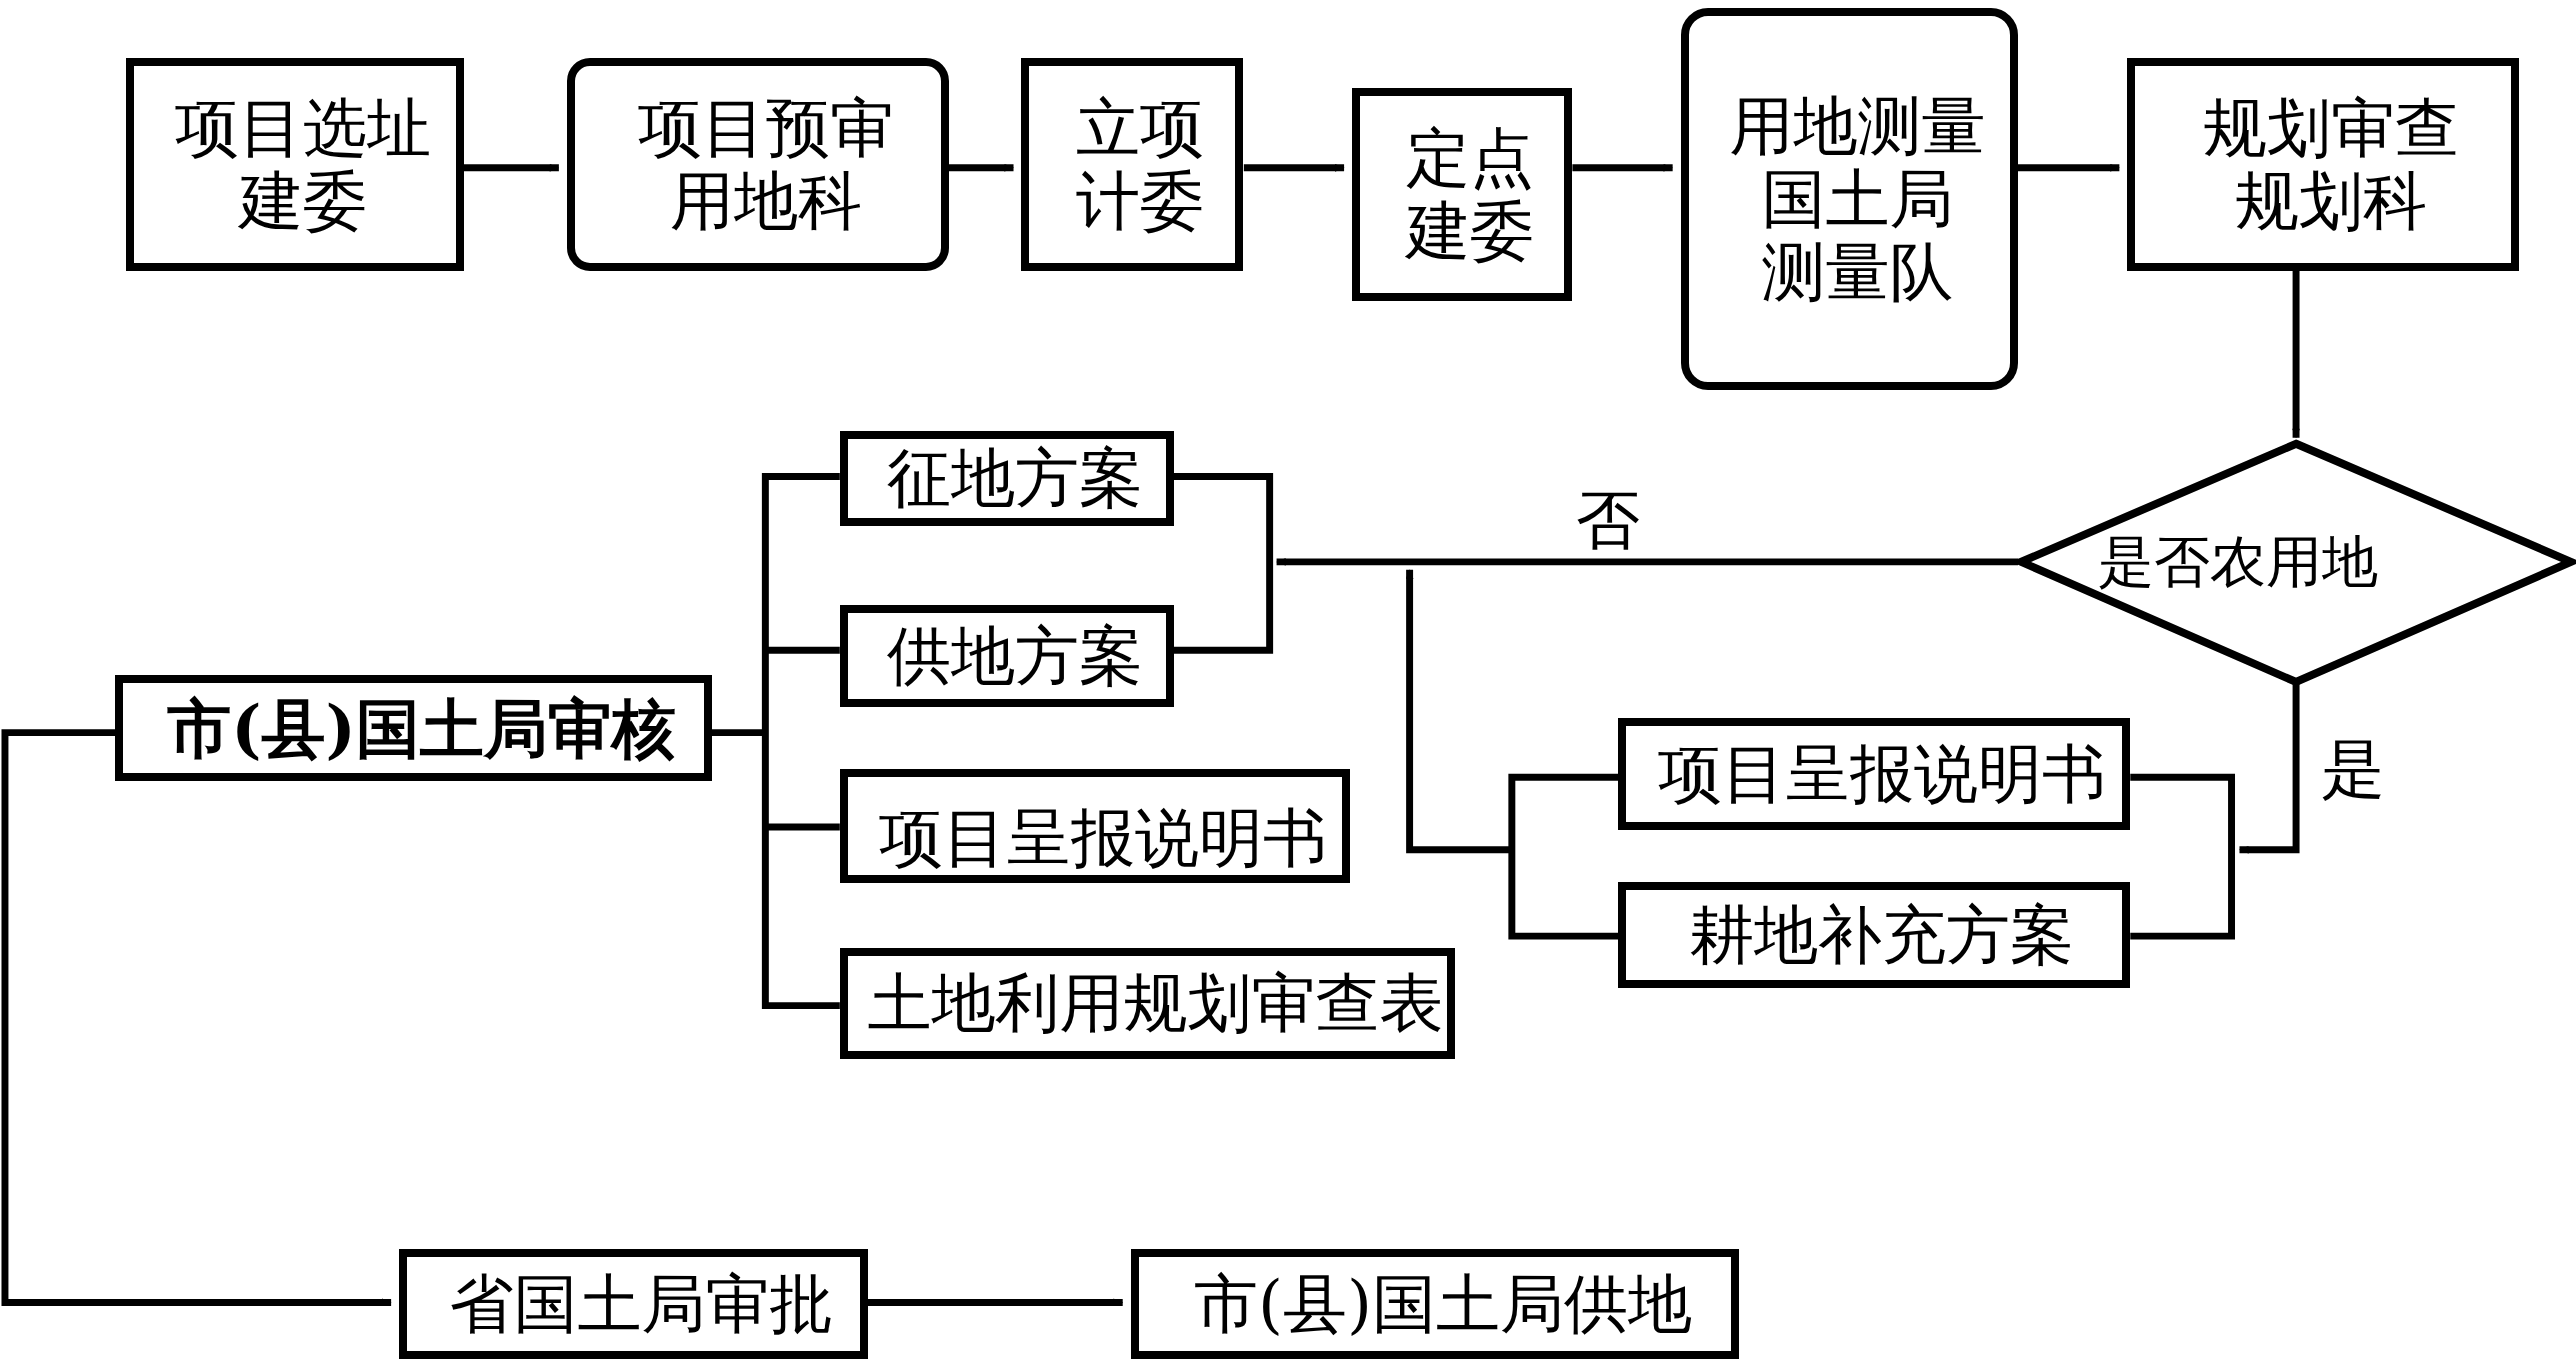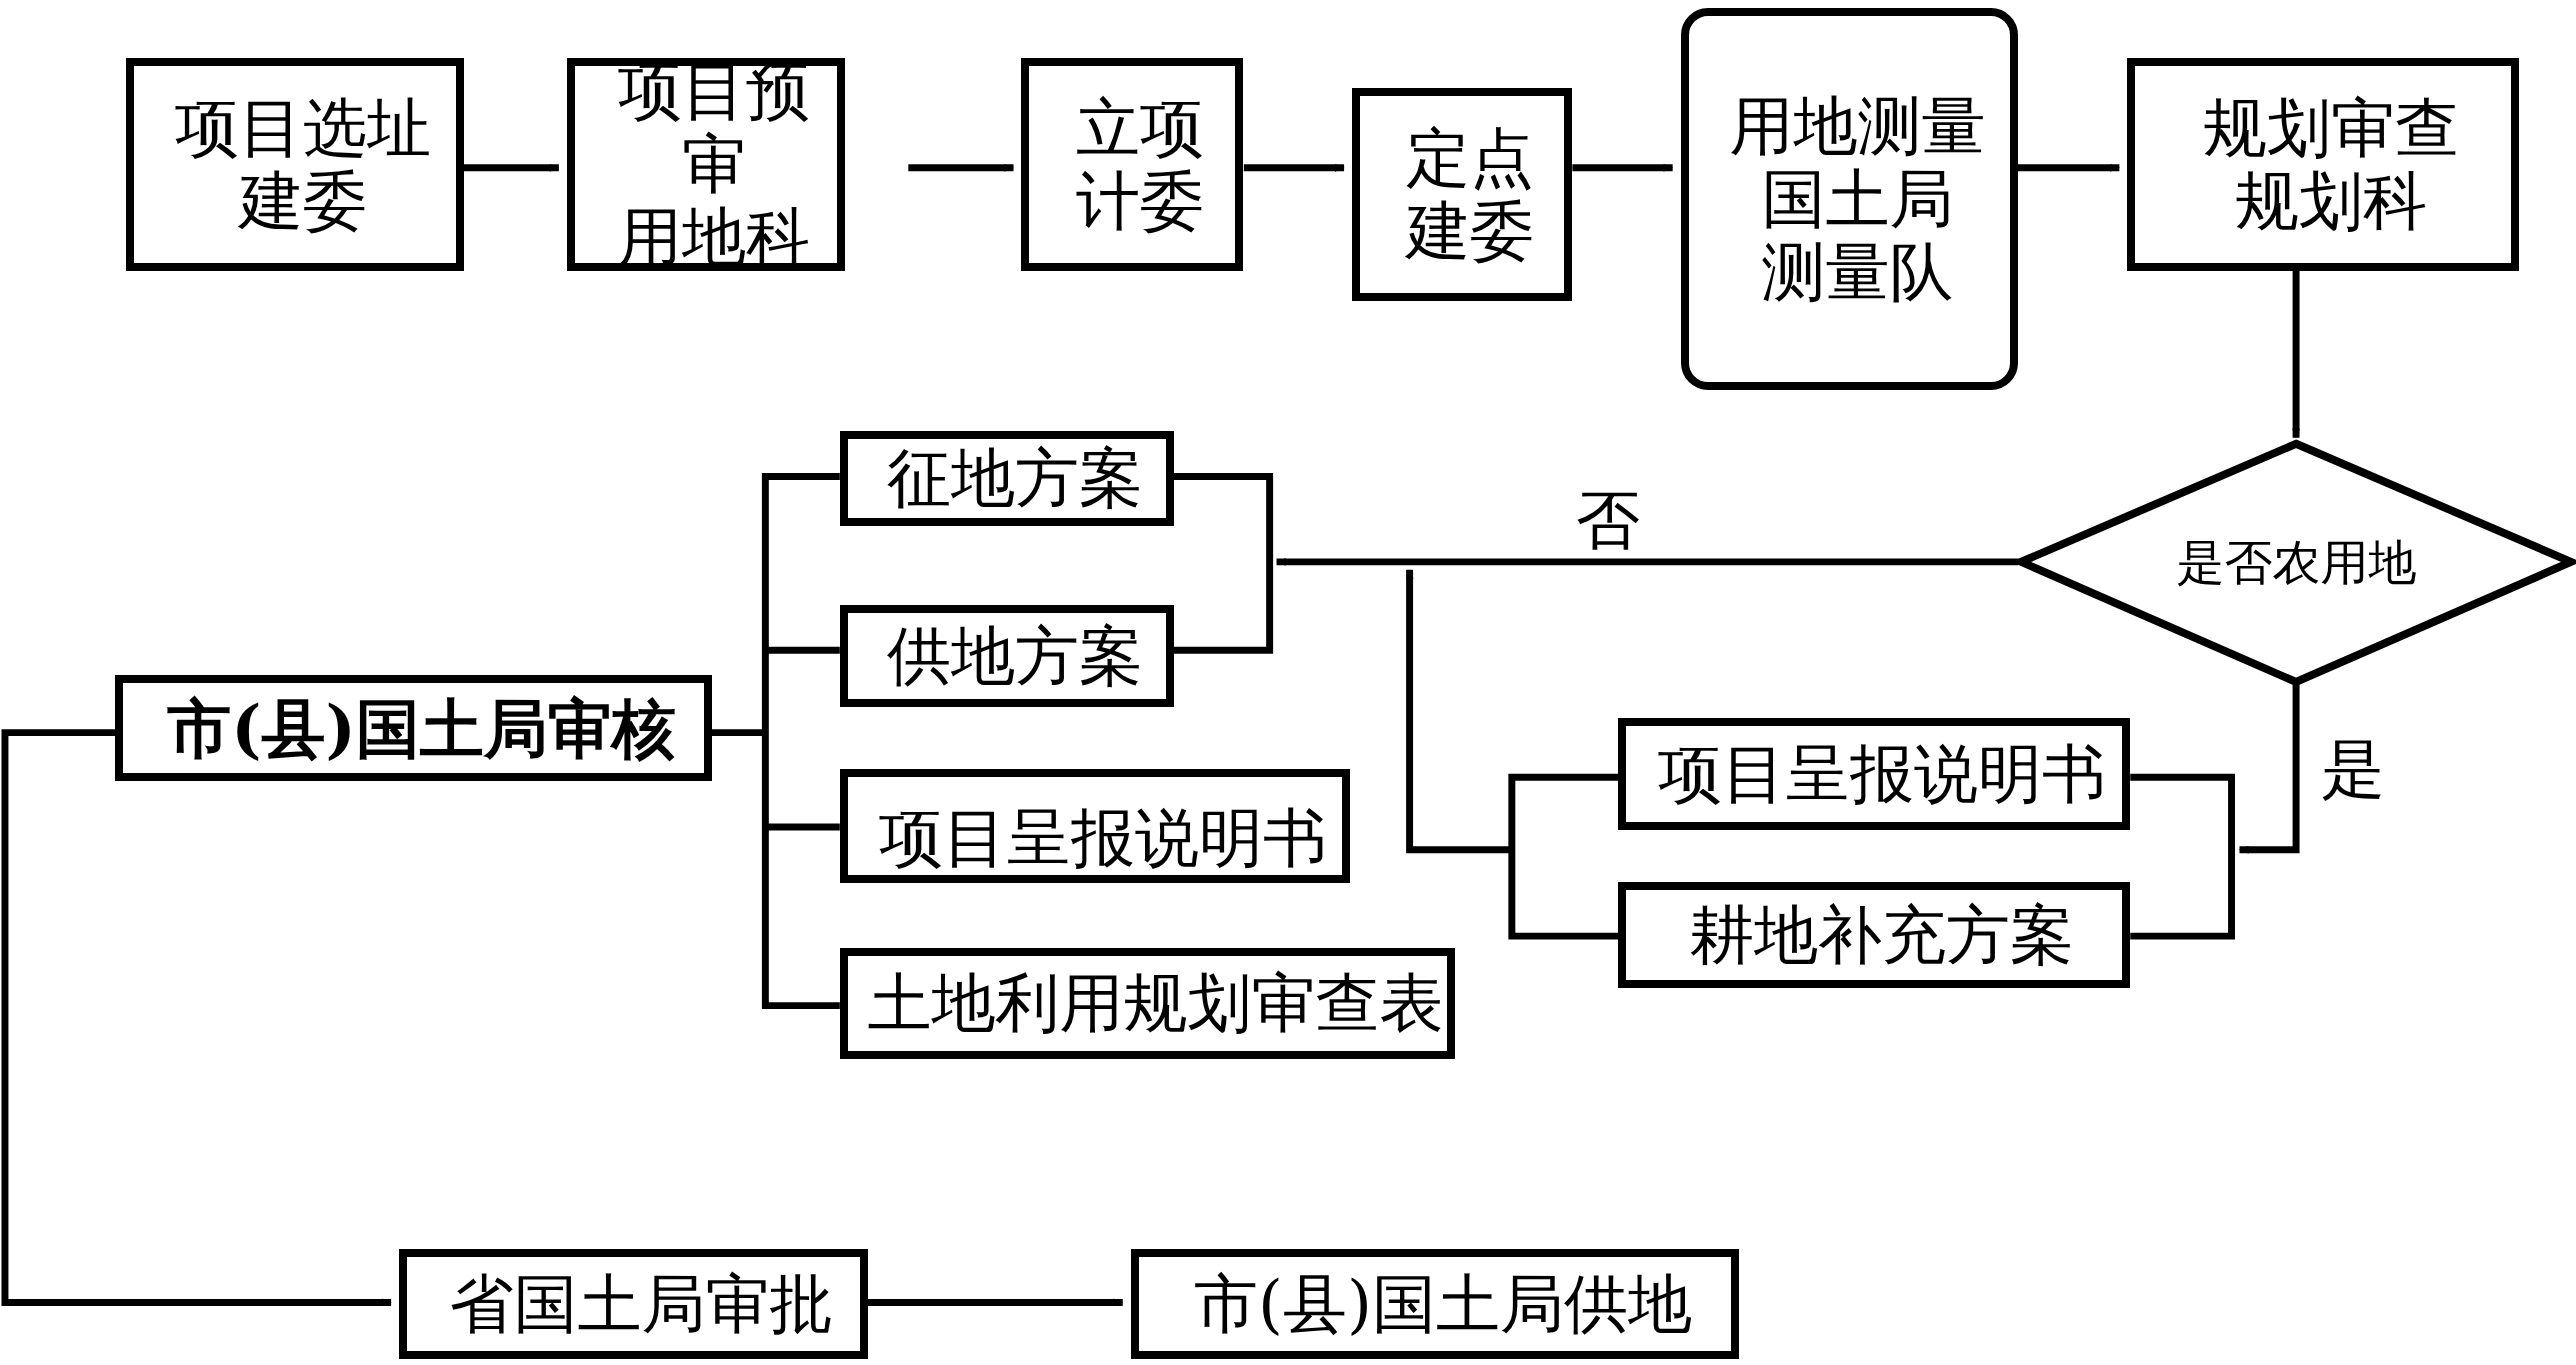--- a/index.html
+++ b/index.html
@@ -4,21 +4,21 @@
 <style>
   html, body { margin: 0; padding: 0; background: #ffffff; }
   body { width: 2576px; height: 1366px; position: relative; overflow: hidden;
          font-family: "DejaVu Serif", "Liberation Serif", serif; color: #000; }
   #diagram { position: absolute; left: 0; top: 0; }
   .node { position: absolute; box-sizing: border-box; border: 8px solid #000;
           background: #fff; display: flex; align-items: center; justify-content: center;
           text-align: center; font-size: 64px; line-height: 73px; padding-left: 16px; }
   .node .lbl { display: block; white-space: pre-line; }
   .label { position: absolute; font-size: 64px; line-height: 64px; }
-  .diamond-text { position: absolute; font-size: 48px; line-height: 64px; text-align: center; }
+  .diamond-text { position: absolute; font-size: 56px; line-height: 64px; }
 </style>
 </head>
 <body>
 
 <svg id="diagram" width="2576" height="1366" viewBox="0 0 2595 1376">
   <defs>
     <marker id="arr" markerWidth="10" markerHeight="8" refX="9.5" refY="4" orient="auto" markerUnits="userSpaceOnUse" viewBox="0 0 10 8">
       <path d="M0,0 L10,4 L0,8 L2.5,4 Z" fill="#000000"></path>
     </marker>
   </defs>
@@ -55,21 +55,21 @@
     <line x1="874" y1="1312" x2="1131" y2="1312" marker-end="url(#arr)"></line>
   </g>
 
   <polygon points="2313,447 2590,566 2313,687 2036,566" fill="#fff" stroke="#000" stroke-width="8"></polygon>
 </svg>
 
 <div class="node" style="left:126px;top:58px;width:338px;height:213px;">
   <span class="lbl">项目选址
 建委</span>
 </div>
-<div class="node" style="left:567px;top:58px;width:278px;height:213px;">
+<div class="node" style="left:567px;top:58px;width:382px;height:213px;border-radius:23px;">
   <span class="lbl">项目预审
 用地科</span>
 </div>
 <div class="node" style="left:1021px;top:58px;width:222px;height:213px;">
   <span class="lbl">立项
 计委</span>
 </div>
 <div class="node" style="left:1352px;top:58px;width:220px;height:213px;margin-top:30px;">
   <span class="lbl">定点
 建委</span>

